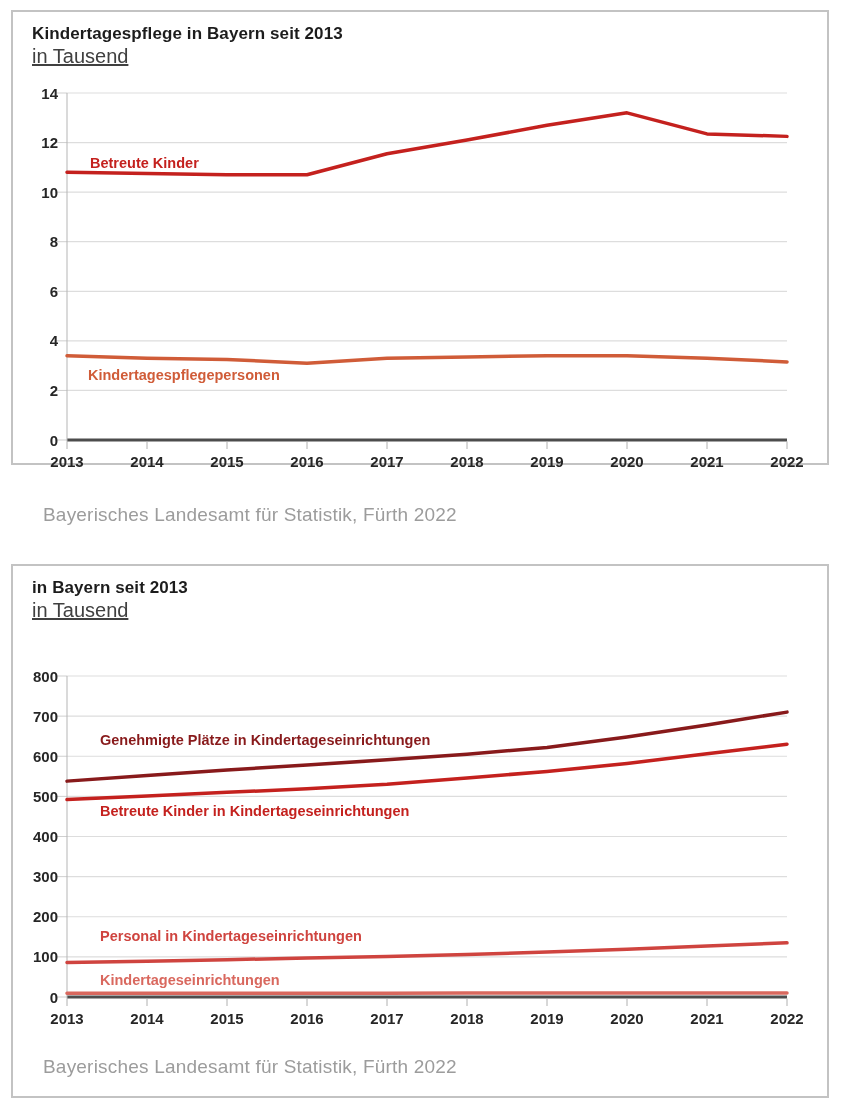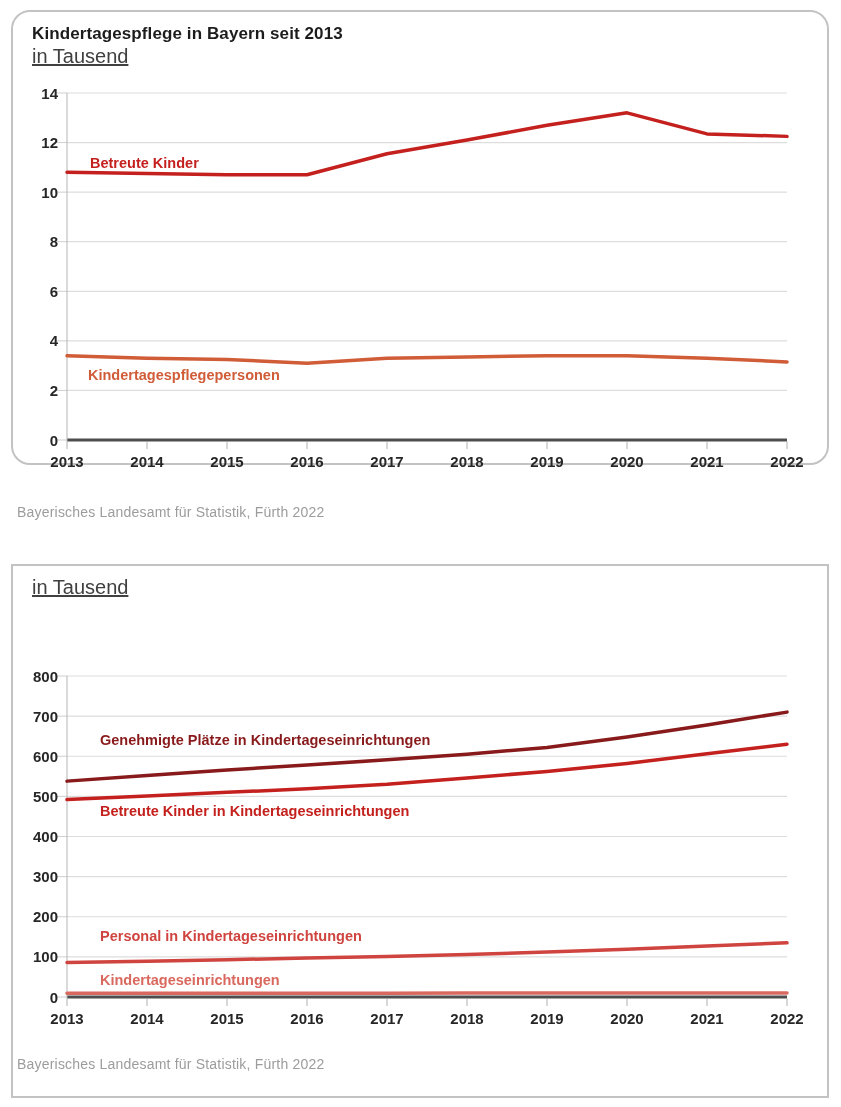--- a/index.html
+++ b/index.html
@@ -16,21 +16,21 @@
     overflow: hidden;
   }
   .panel {
     position: absolute;
     left: 11px;
     width: 818px;
     border: 2px solid #c3c3c3;
     background: #ffffff;
     box-sizing: border-box;
   }
-  #panel-1 { top: 10px;  height: 455px; border-radius: 19px; }
+  #panel-1 { top: 10px;  height: 455px; }
   #panel-2 { top: 564px; height: 534px; }
   .titleblock {
     position: absolute;
     left: 19px;
     top: 10px;
     right: 10px;
   }
   .title-line {
     font-size: 17px;
     font-weight: bold;
@@ -40,22 +40,22 @@
   }
   .subtitle {
     font-size: 20px;
     font-weight: normal;
     color: #404040;
     line-height: 23px;
     text-decoration: underline;
   }
   .source {
     position: absolute;
-    left: 4px;
-    font-size: 14px;
+    left: 30px;
+    font-size: 19px;
     color: #9c9c9c;
     letter-spacing: 0.2px;
   }
   #panel-1 .source { top: 492px; }
   #panel-2 .source { top: 490px; }
   svg.plot {
     position: absolute;
     left: 0;
     top: 0;
   }
@@ -131,20 +131,21 @@
         <polyline points="54,160.3142857142857 134,161.55357142857144 214,162.79285714285714 294,162.79285714285714 374,141.72499999999997 454,128.09285714285716 534,113.22142857142859 614,100.82857142857148 694,121.8964285714286 774,124.375" fill="none" stroke="#c4211e" stroke-width="3.5" stroke-linejoin="round" stroke-linecap="round"></polyline>
         <text x="77" y="156" class="series-label" fill="#c4211e">Betreute Kinder</text>
         <polyline points="54,343.7285714285714 134,346.20714285714286 214,347.44642857142856 294,351.1642857142857 374,346.20714285714286 454,344.96785714285716 534,343.7285714285714 614,343.7285714285714 694,346.20714285714286 774,349.925" fill="none" stroke="#d05c38" stroke-width="3.5" stroke-linejoin="round" stroke-linecap="round"></polyline>
         <text x="75" y="368" class="series-label" fill="#d05c38">Kindertagespflegepersonen</text>
       </svg>
     <div class="source">Bayerisches Landesamt für Statistik, Fürth 2022</div>
   </div>
 
   <div class="panel" id="panel-2">
     <div class="titleblock">
+      <div class="title-line">in Bayern seit 2013</div>
       <div class="subtitle">in Tausend</div>
     </div>
     <svg class="plot" width="814" height="530">
         <line x1="42" y1="431" x2="54" y2="431" stroke="#cfcfcf" stroke-width="1"></line>
         <line x1="54" y1="431" x2="774" y2="431" stroke="#4d4d4d" stroke-width="3"></line>
         <text x="45" y="436.5" text-anchor="end" class="axis-num">0</text>
         <line x1="42" y1="390.875" x2="54" y2="390.875" stroke="#cfcfcf" stroke-width="1"></line>
         <line x1="54" y1="390.875" x2="774" y2="390.875" stroke="#dddddd" stroke-width="1.2"></line>
         <text x="45" y="396.375" text-anchor="end" class="axis-num">100</text>
         <line x1="42" y1="350.75" x2="54" y2="350.75" stroke="#cfcfcf" stroke-width="1"></line>

